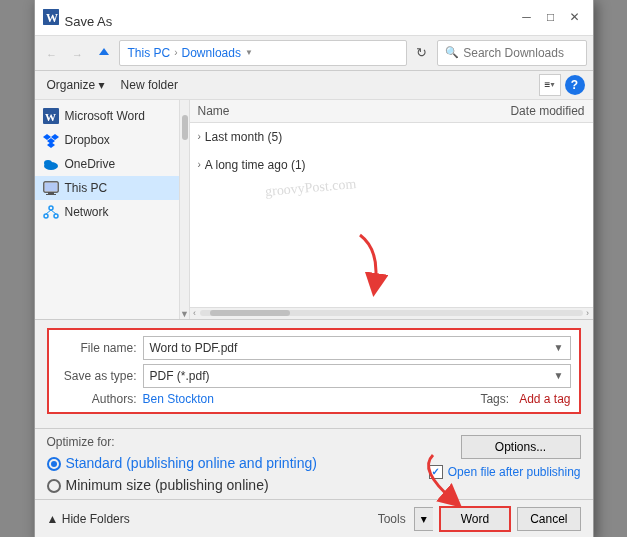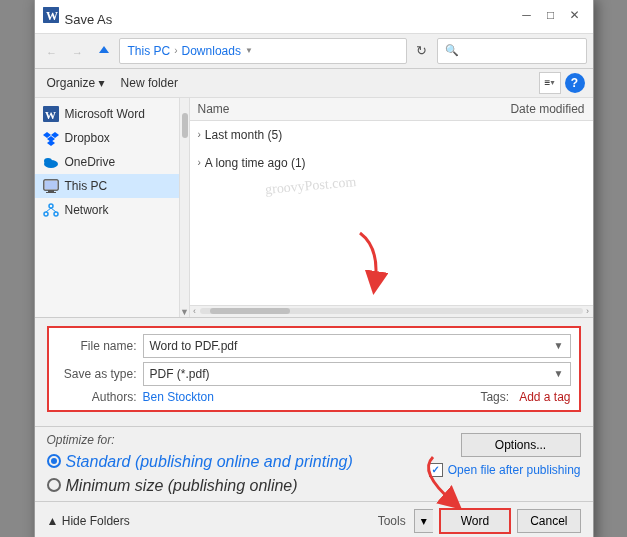--- a/index.html
+++ b/index.html
@@ -278,33 +278,32 @@
       padding: 6px 12px;
       gap: 12px;
       background: #f0f0f0;
       border-bottom: 1px solid #ccc;
       align-items: flex-start;
     }
     .optimize-left {
       display: flex;
       flex-direction: column;
       gap: 6px;
-      font-style: italic;
     }
     .optimize-label {
       font-size: 12px;
       color: #555;
       padding-left: 0;
       white-space: nowrap;
     }
     .radio-item {
       display: flex;
-      align-items: flex-start;
+      align-items: flex-end;
       gap: 5px;
-      font-size: 16px;
+      font-size: 14px;
       color: #1a73e8;
       cursor: pointer;
     }
     .radio-circle {
       width: 14px; height: 14px;
       border-radius: 50%;
       border: 2px solid #666;
       flex-shrink: 0;
       margin-top: 1px;
       display: flex; align-items: center; justify-content: center;
@@ -434,20 +433,21 @@
     </button>
     <div class="breadcrumb-bar">
       <span class="breadcrumb-item">This PC</span>
       <span class="breadcrumb-arrow">›</span>
       <span class="breadcrumb-item">Downloads</span>
       <span class="breadcrumb-chevron">▼</span>
     </div>
     <button class="refresh-btn">↻</button>
     <div class="search-box">
       <span class="search-icon">🔍</span>
+      <input class="search-input" readonly="" placeholder="Search Downloads" style="">
     </div>
   </div>
 
   <div class="sub-toolbar">
     <button class="sub-btn">Organize ▾</button>
     <button class="sub-btn">New folder</button>
     <div class="sub-toolbar-right">
       <div class="view-btn">
         <span>≡</span>
         <span style="font-size:8px;color:#666">▾</span>

